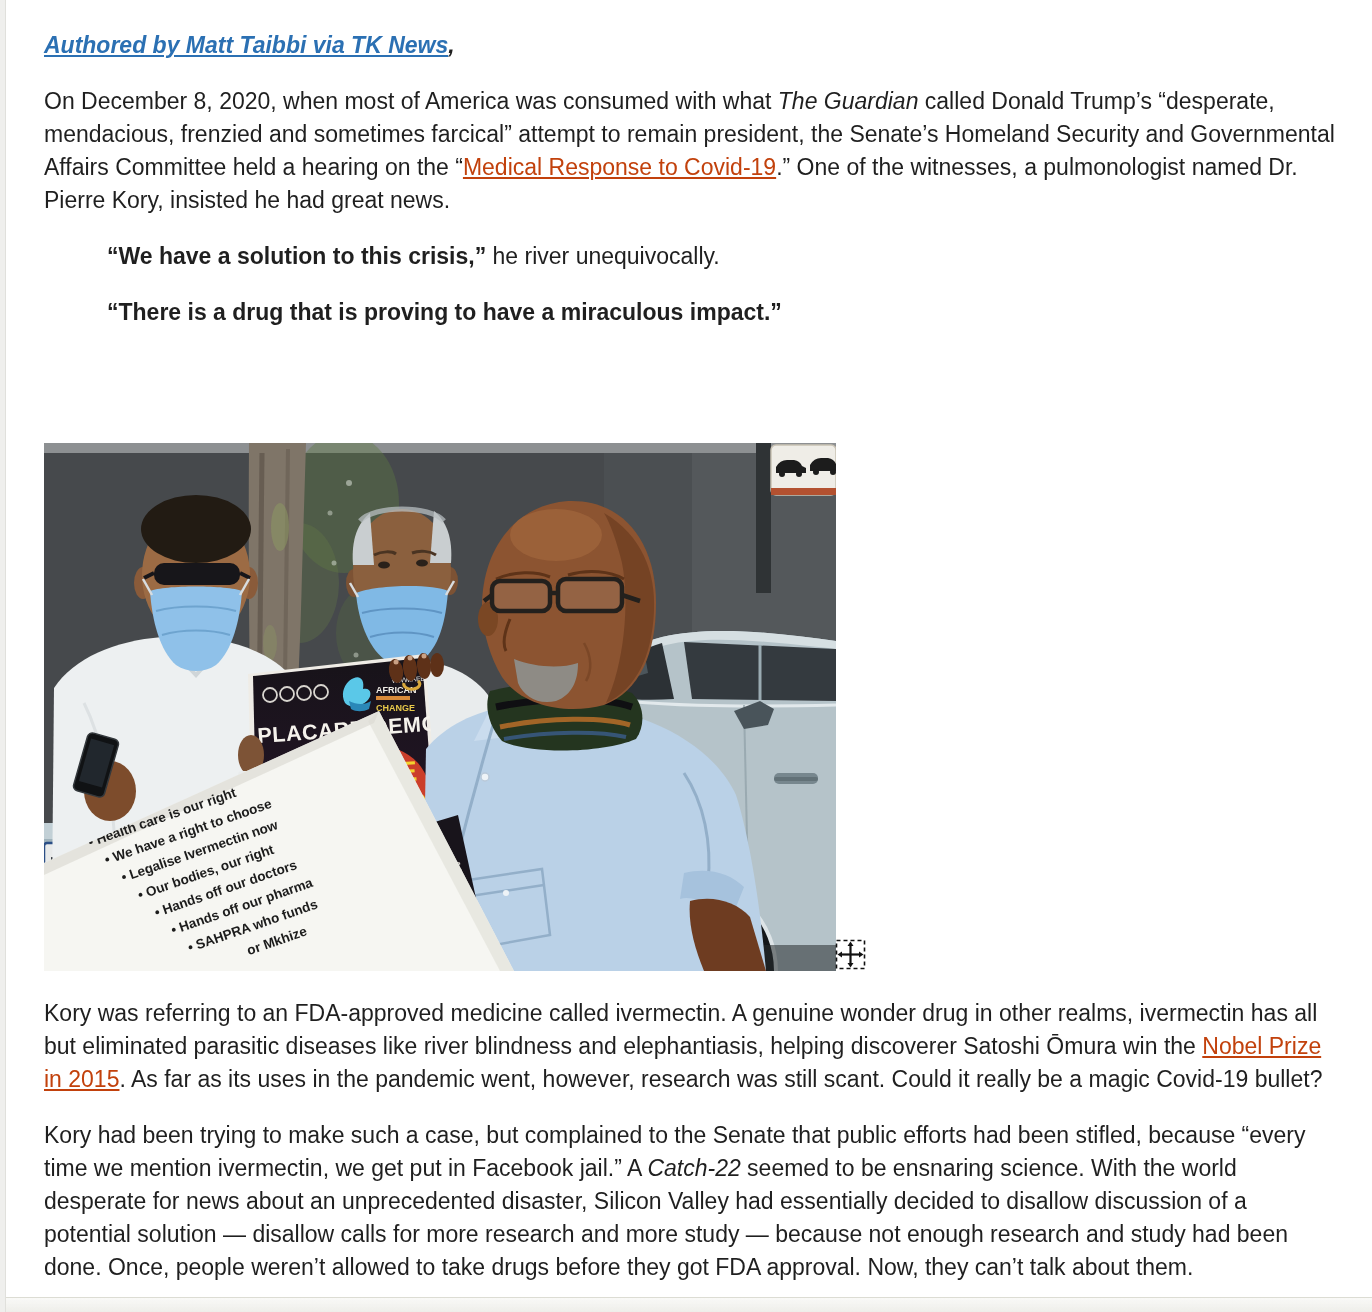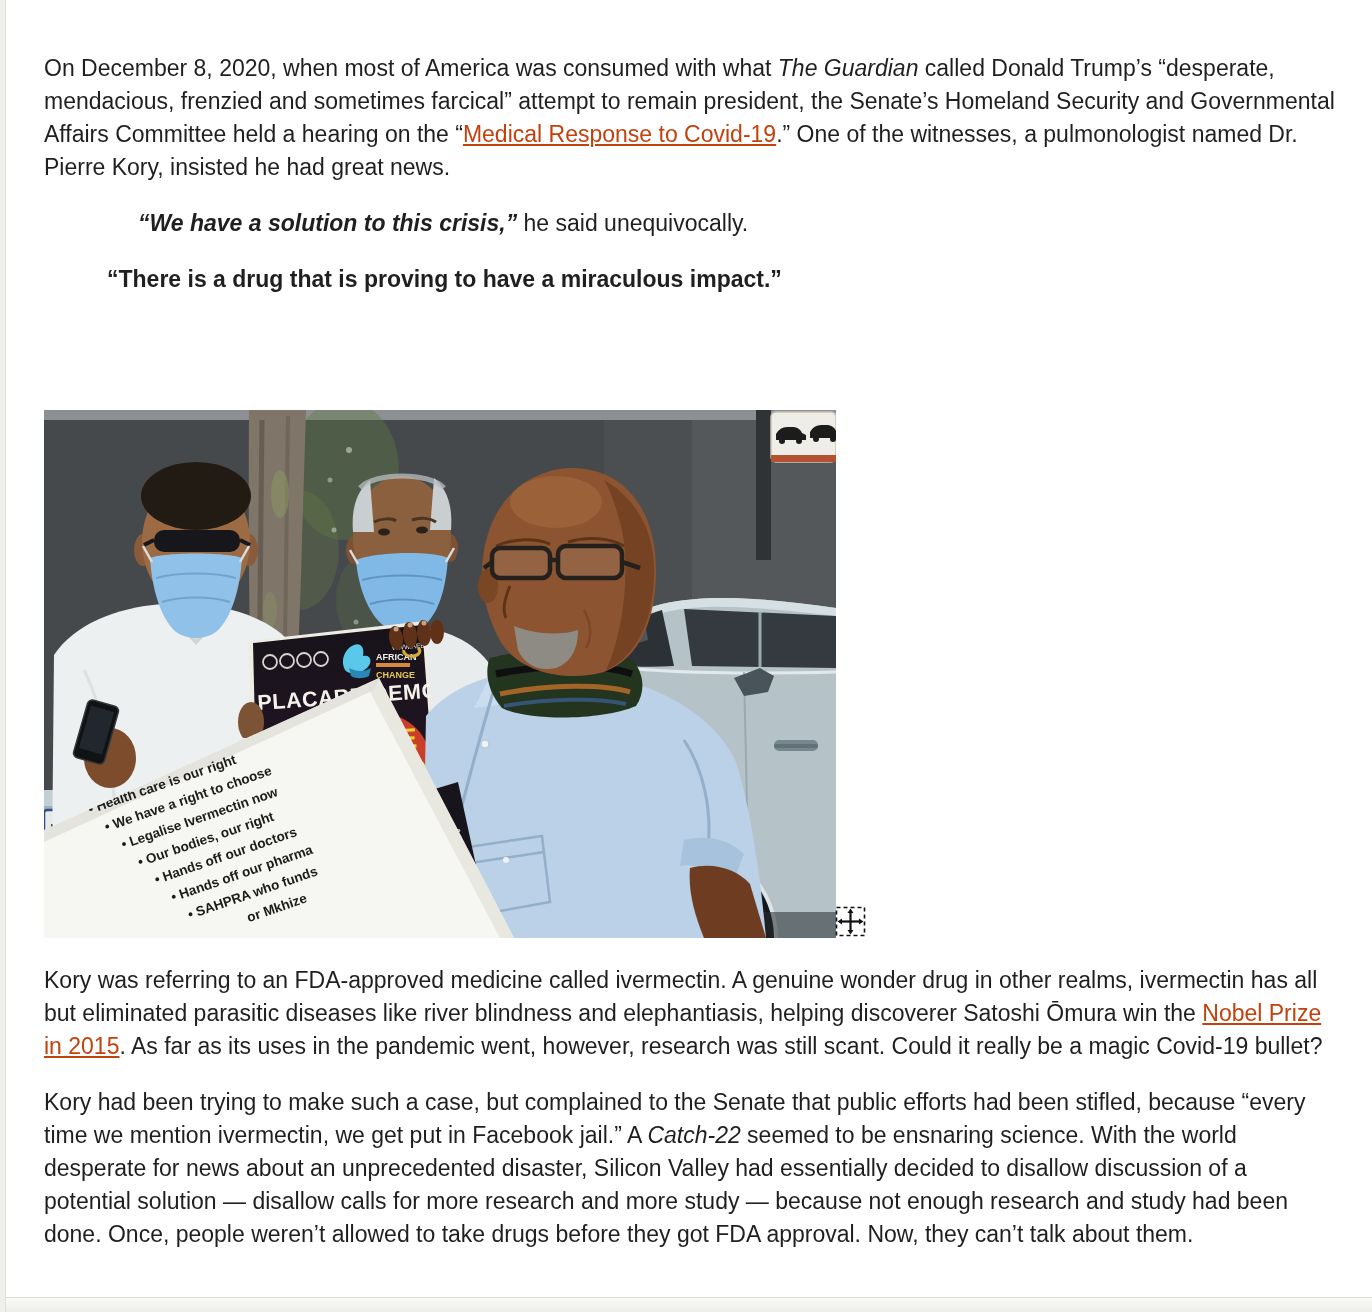--- a/index.html
+++ b/index.html
@@ -7,43 +7,44 @@
     width:1372px;height:1312px;position:relative;overflow:hidden;background:#ffffff;
     font-family:"Liberation Sans","DejaVu Sans",sans-serif;color:#1f1f1f;
   }
   article{position:relative;padding:29px 34px 0 44px;width:1294px;}
   p{margin:23px 0;font-size:23px;line-height:33px;}
   p.byline{margin-top:0;font-style:italic;font-weight:700;}
   p.byline a{color:#2b70b3;}
   a{color:#c2410c;text-decoration:underline;cursor:pointer;}
   blockquote{margin:23px 0 23px 63px;padding:0;}
   blockquote p{margin:23px 0;}
-  .bq-lead{font-weight:700;font-style:italic;margin-left:31px;}
+  .bq-lead{font-weight:700;}
   .bq-bold{font-weight:700;margin-top:36px;}
   figure{margin:114px 0 26px 0;padding:0;position:relative;width:792px;height:528px;}
   figure svg.photo{display:block;}
   .photo text{font-family:"Liberation Sans","DejaVu Sans",sans-serif;}
   .move-handle{position:absolute;left:789px;top:495px;width:36px;height:34px;cursor:move;}
   .edge-left{position:absolute;left:0;top:0;width:5px;height:1312px;background:#efefed;border-right:1px solid #e0e0dc;z-index:5;}
   .edge-bottom{position:absolute;left:0;top:1297px;width:1372px;height:15px;
     background:linear-gradient(rgba(238,238,232,0.35),rgba(226,226,218,0.6));
     border-top:1px solid rgba(210,210,200,0.65);z-index:4;pointer-events:none;}
 </style>
 </head>
 <body>
 
 <div class="edge-left"></div>
 
 <article>
 
+  <p class="byline"><a>Authored by Matt Taibbi via TK News</a><span>,</span></p>
 
   <p class="para"><span>On December 8, 2020, when most of America was consumed with what </span><em>The Guardian</em><span> called Donald Trump’s “desperate, mendacious, frenzied and sometimes farcical” attempt to remain president, the Senate’s Homeland Security and Governmental Affairs Committee held a hearing on the “</span><a>Medical Response to Covid-19</a><span>.” One of the witnesses, a pulmonologist named Dr. Pierre Kory, insisted he had great news.</span></p>
 
   <blockquote>
-    <p><span class="bq-lead">“We have a solution to this crisis,”</span><span> he said unequivocally.</span></p>
+    <p><span class="bq-lead">“We have a solution to this crisis,”</span><span> he river unequivocally.</span></p>
   </blockquote>
 
   <blockquote>
     <p><span class="bq-bold">“There is a drug that is proving to have a miraculous impact.”</span></p>
   </blockquote>
 
   <figure>
     <svg class="photo" viewBox="0 0 792 528" width="792" height="528">
       <defs>
         <clipPath id="cpPhoto">

